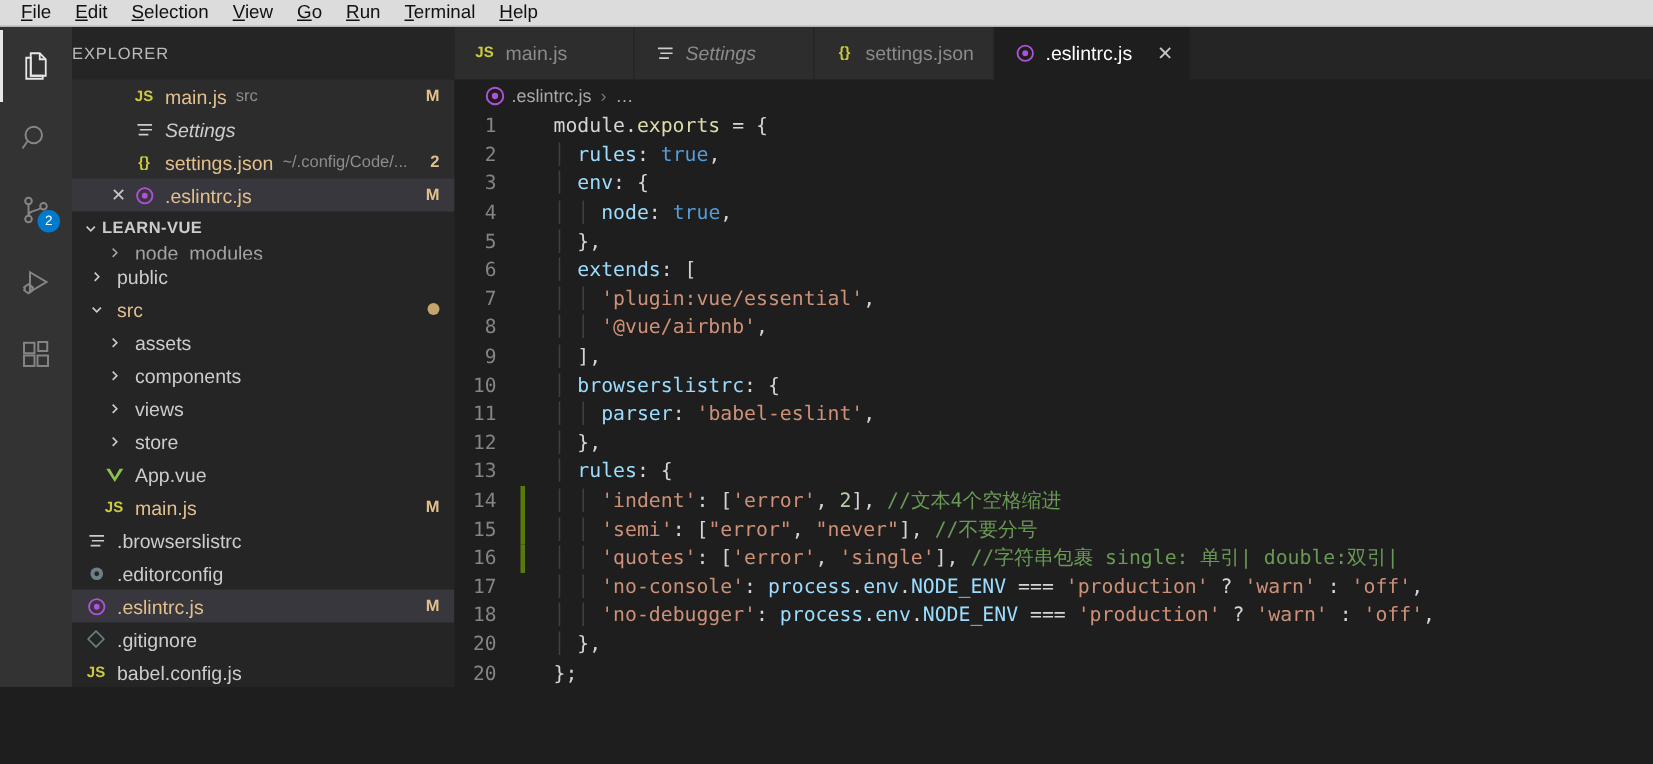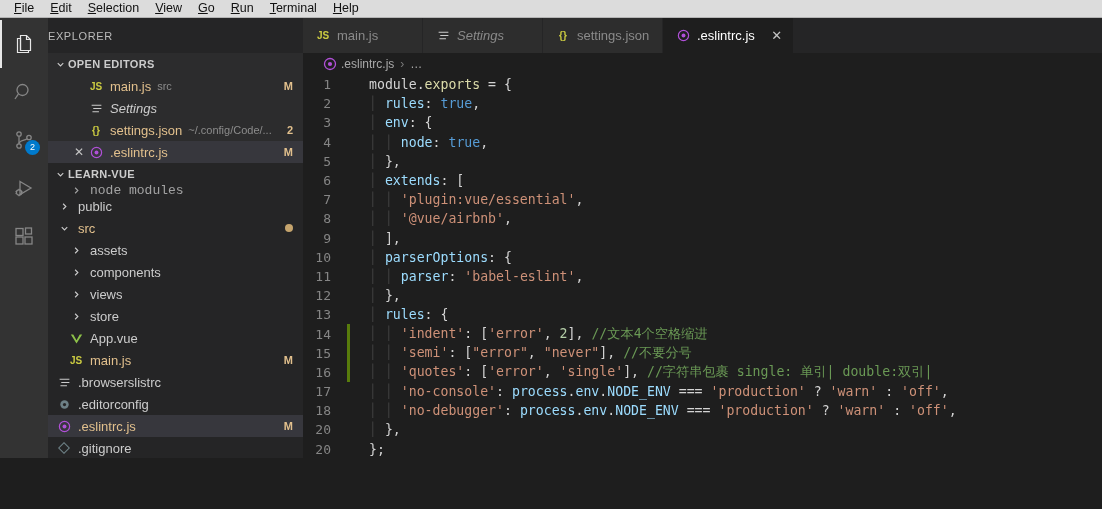--- a/index.html
+++ b/index.html
@@ -233,28 +233,20 @@
         </span>
       </div>
 
     </div>
 
     <div class="sidebar">
 
       <div class="sidebar-title">EXPLORER</div>
 
       <div class="openeditors">
-        <div class="section-header">
-          <span class="twisty">
-            <svg width="11" height="11" viewBox="0 0 16 16" fill="none" stroke="currentColor" stroke-width="1.6">
-                <path d="M4 6l4 4 4-4"></path>
-              </svg>
-          </span>
-          <span>OPEN EDITORS</span>
-        </div>
         <div class="oe-list" id="oe-list">
             <div class="row" style="padding-left: 22px;">
               <span class="closeslot"></span>
               <span class="ficon c-js">JS</span>
               <span class="lbl c-mod">main.js</span>
               <span class="desc">src</span>
               <span class="mark c-mod">M</span>
             </div>
             <div class="row" style="padding-left: 22px;">
               <span class="closeslot"></span>
@@ -289,21 +281,21 @@
       <div class="section-header" style="margin-top:0;">
         <span class="twisty">
           <svg width="11" height="11" viewBox="0 0 16 16" fill="none" stroke="currentColor" stroke-width="1.6">
               <path d="M4 6l4 4 4-4"></path>
             </svg>
         </span>
         <span>LEARN-VUE</span>
       </div>
 
       <div class="tree">
-        <div class="row clipped indent-2" style="color:#cccccc;opacity:.75;font-family:Liberation Mono, monospace;">
+        <div class="row clipped indent-2" style="color:#cccccc;opacity:.75;">
           <span class="ficon">
             <svg width="11" height="11" viewBox="0 0 16 16" fill="none" stroke="currentColor" stroke-width="1.6">
                 <path d="M6 4l4 4-4 4"></path>
               </svg>
           </span>
           <span class="lbl">node_modules</span>
         </div>
         <div id="tree-list">
             <div class="row indent-1">
               <span class="ficon">
@@ -458,21 +450,21 @@
         <div id="code">
             <div class="codeline"><span class="gutter">1</span><span class="gitbar"></span><span class="codetext"><span class="t-plain">module</span><span class="t-op">.</span><span class="t-fn">exports</span><span class="t-op"> = {</span></span></div>
             <div class="codeline"><span class="gutter">2</span><span class="gitbar"></span><span class="codetext"><span class="guide">│ </span><span class="t-prop">rules</span><span class="t-op">: </span><span class="t-bool">true</span><span class="t-op">,</span></span></div>
             <div class="codeline"><span class="gutter">3</span><span class="gitbar"></span><span class="codetext"><span class="guide">│ </span><span class="t-prop">env</span><span class="t-op">: {</span></span></div>
             <div class="codeline"><span class="gutter">4</span><span class="gitbar"></span><span class="codetext"><span class="guide">│ </span><span class="guide">│ </span><span class="t-prop">node</span><span class="t-op">: </span><span class="t-bool">true</span><span class="t-op">,</span></span></div>
             <div class="codeline"><span class="gutter">5</span><span class="gitbar"></span><span class="codetext"><span class="guide">│ </span><span class="t-op">},</span></span></div>
             <div class="codeline"><span class="gutter">6</span><span class="gitbar"></span><span class="codetext"><span class="guide">│ </span><span class="t-prop">extends</span><span class="t-op">: [</span></span></div>
             <div class="codeline"><span class="gutter">7</span><span class="gitbar"></span><span class="codetext"><span class="guide">│ </span><span class="guide">│ </span><span class="t-str">'plugin:vue/essential'</span><span class="t-op">,</span></span></div>
             <div class="codeline"><span class="gutter">8</span><span class="gitbar"></span><span class="codetext"><span class="guide">│ </span><span class="guide">│ </span><span class="t-str">'@vue/airbnb'</span><span class="t-op">,</span></span></div>
             <div class="codeline"><span class="gutter">9</span><span class="gitbar"></span><span class="codetext"><span class="guide">│ </span><span class="t-op">],</span></span></div>
-            <div class="codeline"><span class="gutter">10</span><span class="gitbar"></span><span class="codetext"><span class="guide">│ </span><span class="t-prop">parserOptions</span><span class="t-op">: {</span></span></div>
+            <div class="codeline"><span class="gutter">10</span><span class="gitbar"></span><span class="codetext"><span class="guide">│ </span><span class="t-prop">browserslistrc</span><span class="t-op">: {</span></span></div>
             <div class="codeline"><span class="gutter">11</span><span class="gitbar"></span><span class="codetext"><span class="guide">│ </span><span class="guide">│ </span><span class="t-prop">parser</span><span class="t-op">: </span><span class="t-str">'babel-eslint'</span><span class="t-op">,</span></span></div>
             <div class="codeline"><span class="gutter">12</span><span class="gitbar"></span><span class="codetext"><span class="guide">│ </span><span class="t-op">},</span></span></div>
             <div class="codeline"><span class="gutter">13</span><span class="gitbar"></span><span class="codetext"><span class="guide">│ </span><span class="t-prop">rules</span><span class="t-op">: {</span></span></div>
             <div class="codeline"><span class="gutter">14</span><span class="gitbar added"></span><span class="codetext"><span class="guide">│ </span><span class="guide">│ </span><span class="t-str">'indent'</span><span class="t-op">: [</span><span class="t-str">'error'</span><span class="t-op">, </span><span class="t-num">2</span><span class="t-op">], </span><span class="t-cmt">//文本4个空格缩进</span></span></div>
             <div class="codeline"><span class="gutter">15</span><span class="gitbar added"></span><span class="codetext"><span class="guide">│ </span><span class="guide">│ </span><span class="t-str">'semi'</span><span class="t-op">: [</span><span class="t-str">"error"</span><span class="t-op">, </span><span class="t-str">"never"</span><span class="t-op">], </span><span class="t-cmt">//不要分号</span></span></div>
             <div class="codeline"><span class="gutter">16</span><span class="gitbar added"></span><span class="codetext"><span class="guide">│ </span><span class="guide">│ </span><span class="t-str">'quotes'</span><span class="t-op">: [</span><span class="t-str">'error'</span><span class="t-op">, </span><span class="t-str">'single'</span><span class="t-op">], </span><span class="t-cmt">//字符串包裹 single: 单引| double:双引|</span></span></div>
             <div class="codeline"><span class="gutter">17</span><span class="gitbar"></span><span class="codetext"><span class="guide">│ </span><span class="guide">│ </span><span class="t-str">'no-console'</span><span class="t-op">: </span><span class="t-prop">process</span><span class="t-op">.</span><span class="t-prop">env</span><span class="t-op">.</span><span class="t-prop">NODE_ENV</span><span class="t-op"> === </span><span class="t-str">'production'</span><span class="t-op"> ? </span><span class="t-str">'warn'</span><span class="t-op"> : </span><span class="t-str">'off'</span><span class="t-op">,</span></span></div>
             <div class="codeline"><span class="gutter">18</span><span class="gitbar"></span><span class="codetext"><span class="guide">│ </span><span class="guide">│ </span><span class="t-str">'no-debugger'</span><span class="t-op">: </span><span class="t-prop">process</span><span class="t-op">.</span><span class="t-prop">env</span><span class="t-op">.</span><span class="t-prop">NODE_ENV</span><span class="t-op"> === </span><span class="t-str">'production'</span><span class="t-op"> ? </span><span class="t-str">'warn'</span><span class="t-op"> : </span><span class="t-str">'off'</span><span class="t-op">,</span></span></div>
             <div class="codeline"><span class="gutter">20</span><span class="gitbar"></span><span class="codetext"><span class="guide">│ </span><span class="t-op">},</span></span></div>
             <div class="codeline"><span class="gutter">20</span><span class="gitbar"></span><span class="codetext"><span class="t-op">};</span></span></div>

